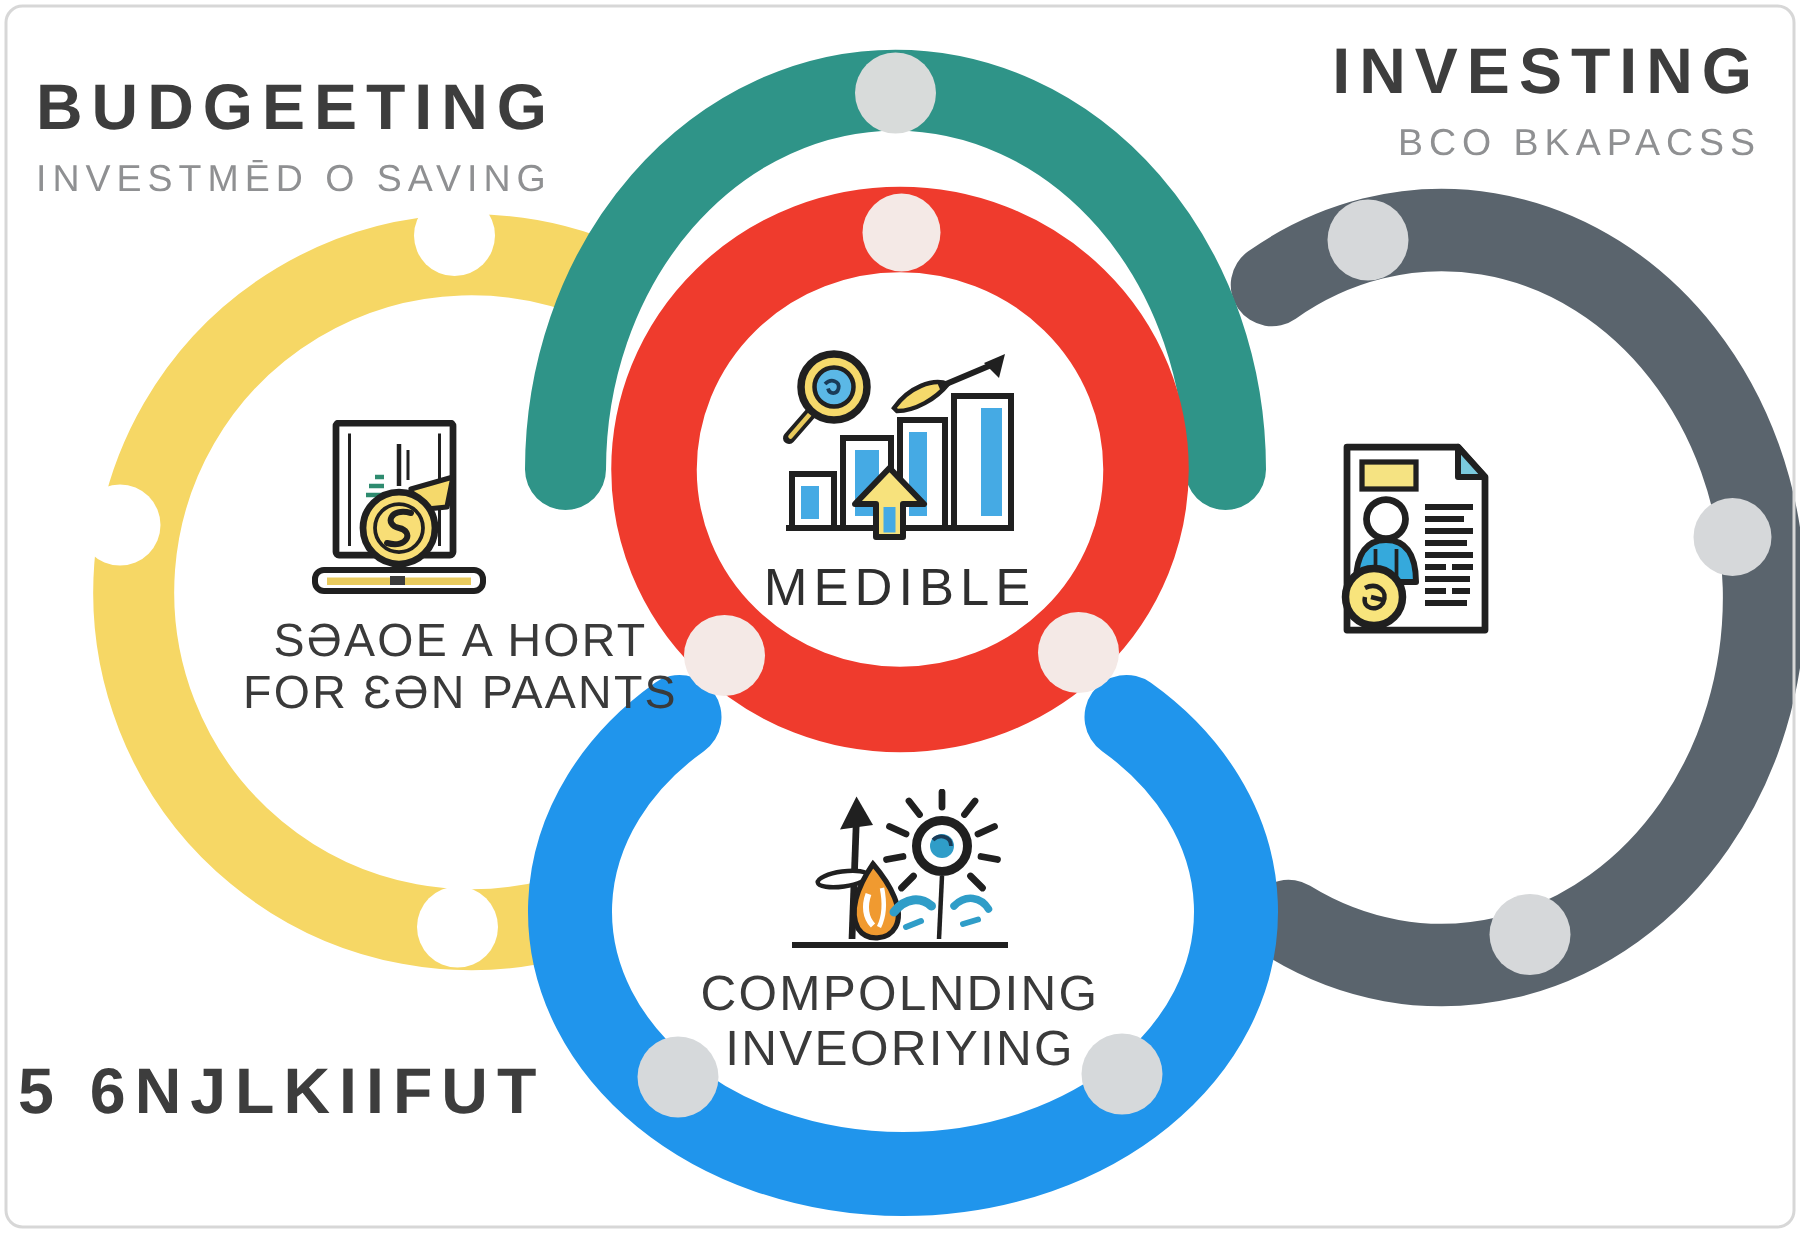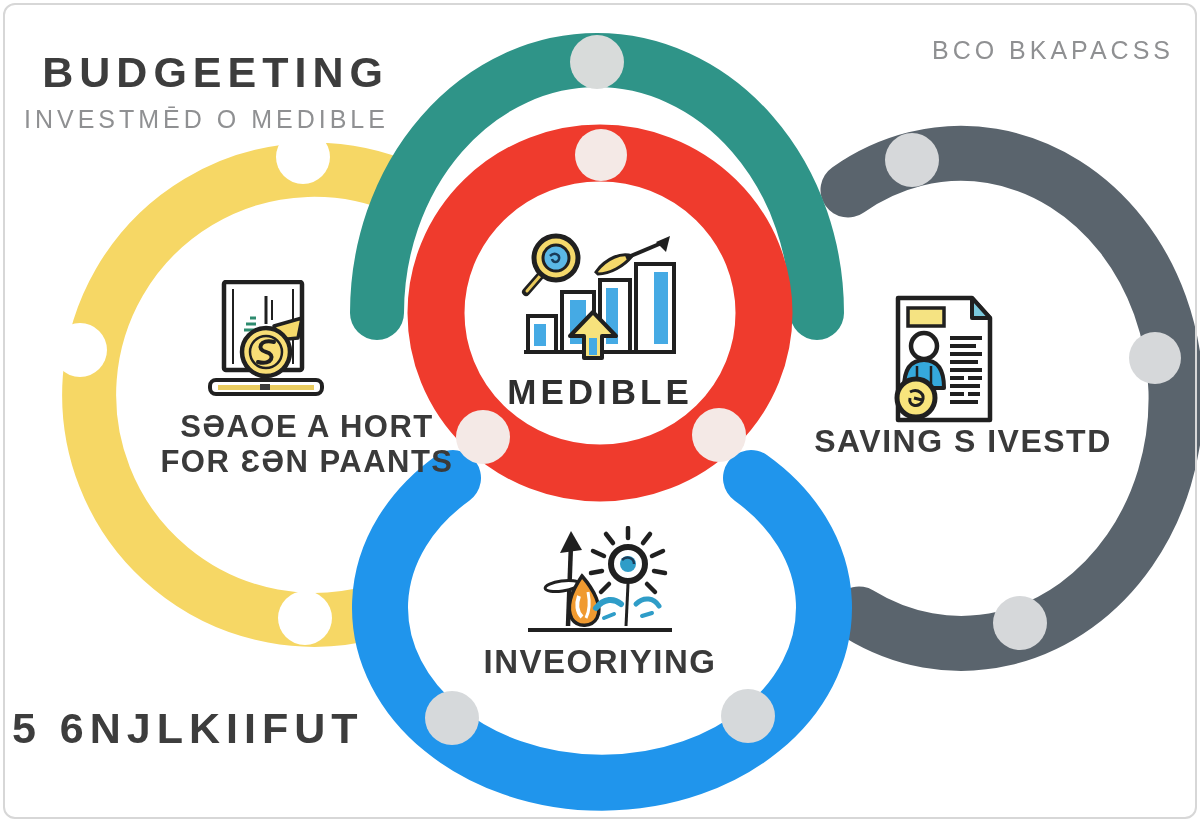--- a/index.html
+++ b/index.html
@@ -4,29 +4,29 @@
 <style>
   html,body{margin:0;padding:0;}
   body{
     width:1200px;height:822px;background:#ffffff;overflow:hidden;position:relative;
     font-family:"Liberation Sans","DejaVu Sans",sans-serif;
   }
   .frame{position:absolute;inset:3px;border:2px solid #d7d7d7;border-radius:12px;pointer-events:none;}
   .rings{position:absolute;left:0;top:0;}
   .corner{position:absolute;}
   .corner .title{
-    font-size:43px;font-weight:700;color:#3d3d3d;letter-spacing:6px;line-height:1.05;white-space:nowrap;text-align:right;
+    font-size:43px;font-weight:700;color:#3d3d3d;letter-spacing:6px;line-height:1.05;white-space:nowrap;
   }
   .corner .subtitle{
     font-size:25px;font-weight:400;color:#8f9092;letter-spacing:4px;margin-top:10px;white-space:nowrap;
   }
   .corner.right-align{text-align:right;}
   .node-label{
     position:absolute;text-align:center;color:#3a3a3a;letter-spacing:1.5px;line-height:1.12;
-    font-weight:700;white-space:nowrap;
+    font-weight:400;white-space:nowrap;
   }
   .node-label .l1,.node-label .l2{display:block;}
   #label-center{left:450px;top:372px;width:300px;font-size:35px;letter-spacing:4px;color:#2f2f2f;}
   #label-left{left:127px;top:410px;width:360px;font-size:31px;}
   #label-right{left:783px;top:424px;width:360px;font-size:32px;}
   #label-bottom{left:420px;top:644px;width:360px;font-size:33px;}
   .icon{position:absolute;}
 </style>
 </head>
 <body>
@@ -51,45 +51,46 @@
   <circle cx="748" cy="716" r="27" fill="#D6D9DB"></circle>
 
   <ellipse cx="600" cy="313" rx="164" ry="160" fill="none" stroke="#EF3B2D" stroke-width="57"></ellipse>
   <circle cx="601" cy="155" r="26" fill="#F4E9E6"></circle>
   <circle cx="483" cy="437" r="27" fill="#F4E9E6"></circle>
   <circle cx="719" cy="435" r="27" fill="#F4E9E6"></circle>
 </svg>
 
 <div class="corner" style="left:24px;top:50px">
   <div class="title">BUDGEETING</div>
-  <div class="subtitle">INVESTMĒD O MEDIBLE</div>
+  <div class="subtitle">INVESTMĒD O SAVING</div>
 </div>
 
 <div class="corner right-align" style="right:26px;top:26px">
+  <div class="title">INVESTING</div>
   <div class="subtitle">BCO BKAPACSS</div>
 </div>
 
 <div class="corner" style="left:12px;top:706px">
   <div class="title">5 6NJLKIIFUT</div>
 </div>
 
 <div class="corner right-align" style="right:26px;top:704px">
 </div>
 
 <div id="label-center" class="node-label">
   <span class="l1">MEDIBLE</span>
 </div>
 <div id="label-left" class="node-label">
   <span class="l1">SƏAOE A HORT</span>
   <span class="l2">FOR ƐƏN PAANTS</span>
 </div>
 <div id="label-right" class="node-label">
-  <span class="l1">SAVING S IVESTD</span>
 </div>
 <div id="label-bottom" class="node-label">
+  <span class="l1">COMPOLNDING</span>
   <span class="l2">INVEORIYING</span>
 </div>
 
 <svg class="icon" style="left:518px;top:230px" width="164" height="132" viewBox="0 0 164 132">
   <line x1="6" y1="122" x2="158" y2="122" stroke="#202020" stroke-width="4"></line>
   <rect x="10" y="86" width="28" height="36" fill="#fff" stroke="#202020" stroke-width="4"></rect>
   <rect x="16" y="94" width="12" height="22" fill="#45AAE4"></rect>
   <rect x="44" y="62" width="32" height="60" fill="#fff" stroke="#202020" stroke-width="4"></rect>
   <rect x="52" y="70" width="16" height="44" fill="#45AAE4"></rect>
   <rect x="82" y="50" width="30" height="72" fill="#fff" stroke="#202020" stroke-width="4"></rect>

